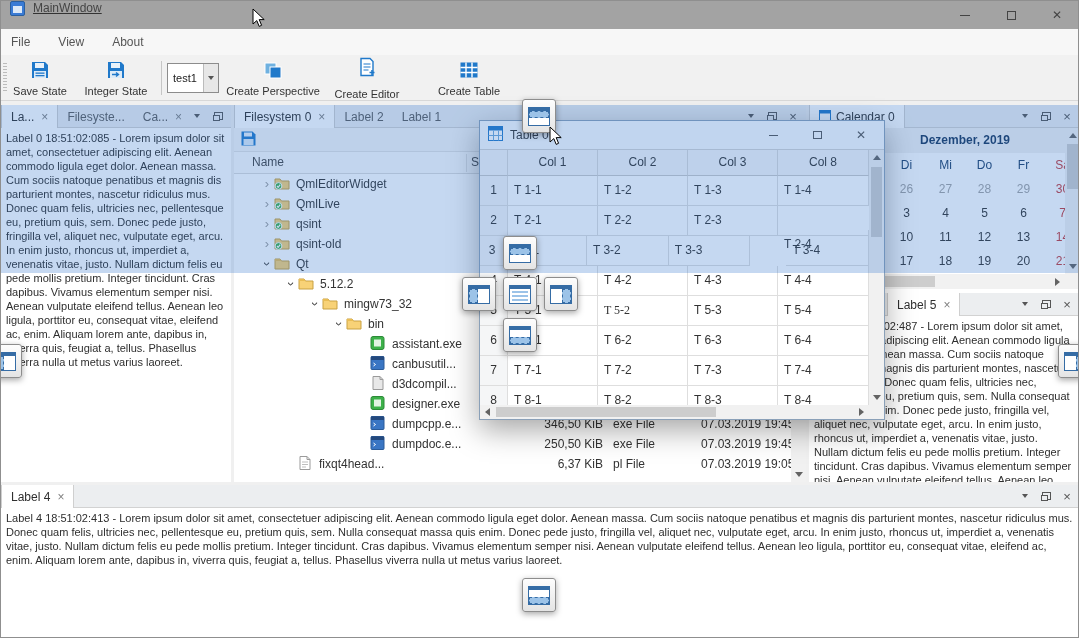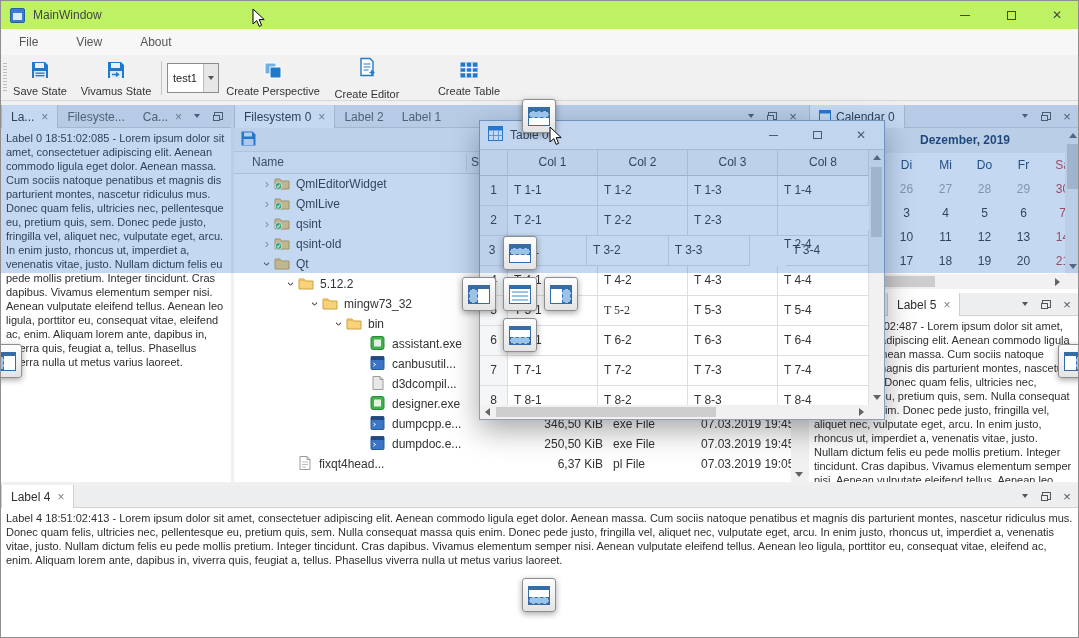--- a/index.html
+++ b/index.html
@@ -1,30 +1,30 @@
 <!DOCTYPE html>
 <html><head>
 <meta charset="utf-8">
 <style>
   html,body{margin:0;padding:0;background:#dcdcdc;}
   *{box-sizing:border-box;}
   #stage{position:relative;width:1079px;height:638px;background:#f0f0f0;overflow:hidden;
          font-family:"Liberation Sans","DejaVu Sans",sans-serif;font-size:12px;color:#333;
          border:1px solid #8f8f8f;}
   
-  #titlebar{position:absolute;left:0;top:0;width:1079px;height:28px;background:#bef264;display:flex;align-items:center;}
+  #titlebar{position:absolute;left:0;top:0;width:1079px;height:28px;background:#a3a3a3;display:flex;align-items:flex-start;text-decoration:underline;}
   #app-icon{width:15px;height:15px;margin:0 8px 0 9px;background:#3a7bd5;border:1px solid #2a5f9e;border-radius:2px;position:relative;}
   #app-icon::after{content:"";position:absolute;left:2px;top:4px;right:2px;bottom:2px;background:#dce9f8;}
   #win-title{font-size:12px;color:#444;}
   .winbtns{position:absolute;right:0;top:0;height:28px;display:flex;}
   .winbtn{width:46px;height:28px;display:flex;align-items:center;justify-content:center;color:#444;font-size:12px;}
   .winbtn .dash{width:10px;height:1px;background:#444;}
   .winbtn .sq{width:9px;height:9px;border:1px solid #444;}
   
-  #menubar{position:absolute;left:0;top:28px;width:1079px;height:26px;background:#f7f7f7;display:flex;align-items:center;padding-left:8px;gap:18px;}
+  #menubar{position:absolute;left:0;top:28px;width:1079px;height:26px;background:#f7f7f7;display:flex;align-items:center;gap:8px;}
   .menu-item{padding:3px 10px;color:#555;font-size:12px;}
   
   #toolbar{position:absolute;left:0;top:54px;width:1079px;height:46px;background:#f1f1f1;border-bottom:1px solid #d8d8d8;}
   #tb-grip{position:absolute;left:2px;top:8px;width:4px;height:30px;background:repeating-linear-gradient(#bbb 0 1px,transparent 1px 3px);}
   .tbtn{position:absolute;top:2px;height:42px;display:flex;flex-direction:column;align-items:center;justify-content:center;gap:2px;}
   .tbtn .tlabel{font-size:11px;color:#333;white-space:nowrap;}
   .tb-sep{position:absolute;left:160px;top:6px;width:1px;height:34px;background:#c6c6c6;}
   #combo{position:absolute;left:166px;top:8px;width:52px;height:30px;background:#fff;border:1px solid #8c8c8c;display:flex;align-items:center;}
   #combo .cval{flex:1;padding-left:5px;font-size:11px;color:#222;}
   #combo .carr{width:15px;height:100%;background:#e7e7e7;border-left:1px solid #bbb;display:flex;align-items:center;justify-content:center;}
@@ -143,21 +143,21 @@
           </svg></span>
       <span class="tlabel">Save State</span>
     </div>
     <div class="tbtn" style="left:76px;width:78px;">
       <span><svg width="20" height="20">
             <path d="M2 2 h13 l3 3 v13 H2 Z" fill="#2079ca"></path>
             <rect x="5" y="3" width="9" height="5" fill="#ffffff" opacity="0.9"></rect>
             <rect x="4" y="11" width="12" height="7" fill="#ffffff" opacity="0.85"></rect>
             <path d="M6 14.5 h6 M10 12.5 l2.5 2 -2.5 2" stroke="#2079ca" stroke-width="1.4" fill="none"></path>
           </svg></span>
-      <span class="tlabel">Vivamus State</span>
+      <span class="tlabel">Integer State</span>
     </div>
     <span class="tb-sep"></span>
     <div id="combo">
       <span class="cval">test1</span>
       <span class="carr">
           <span class="chev-dn"></span>
         </span>
     </div>
     <div class="tbtn" style="left:224px;width:96px;">
       <span><svg width="20" height="20">

